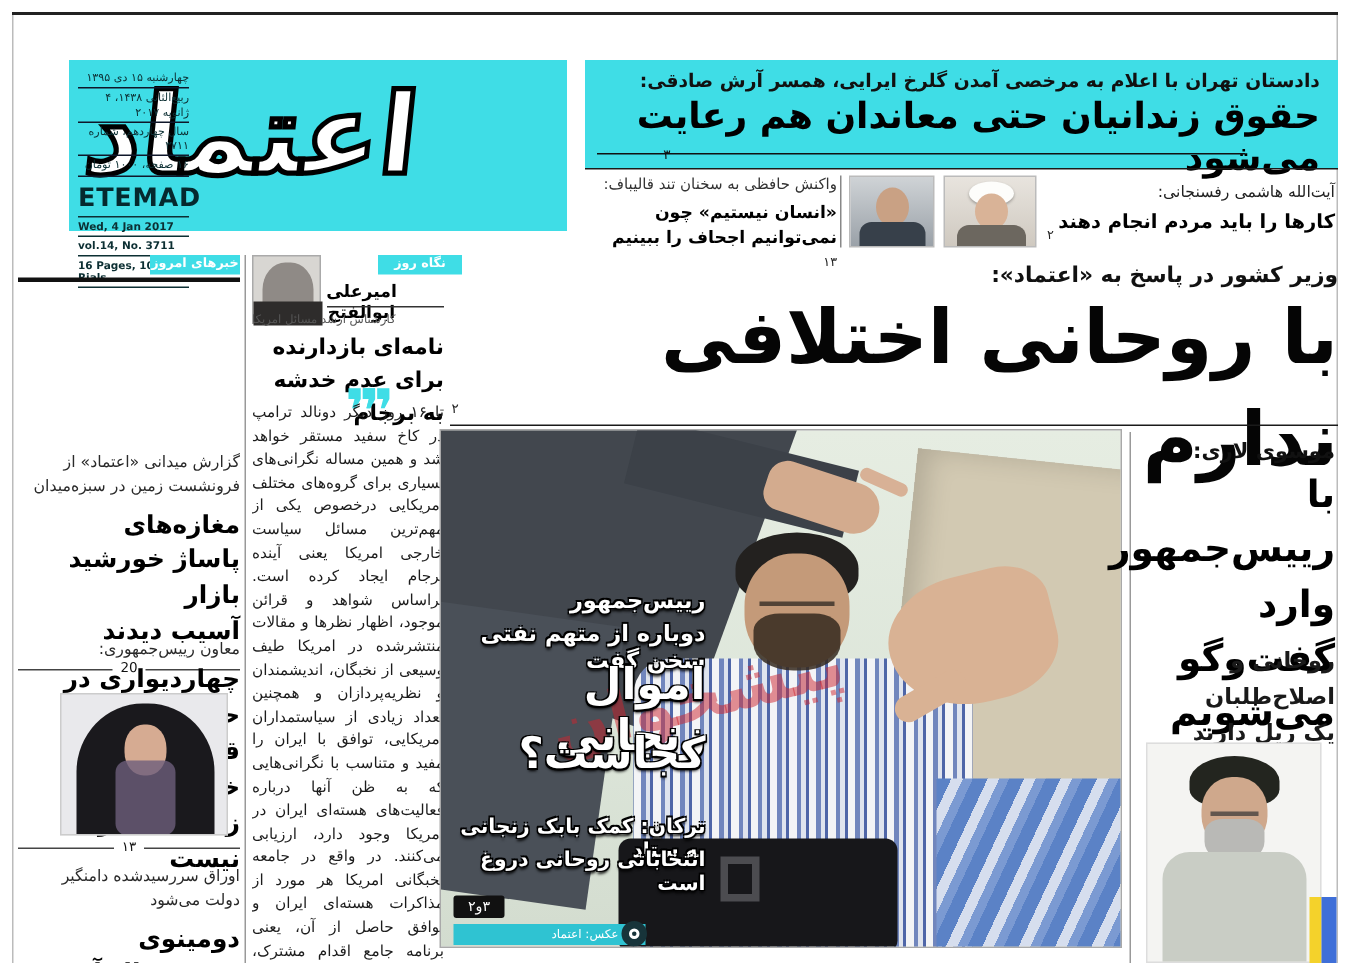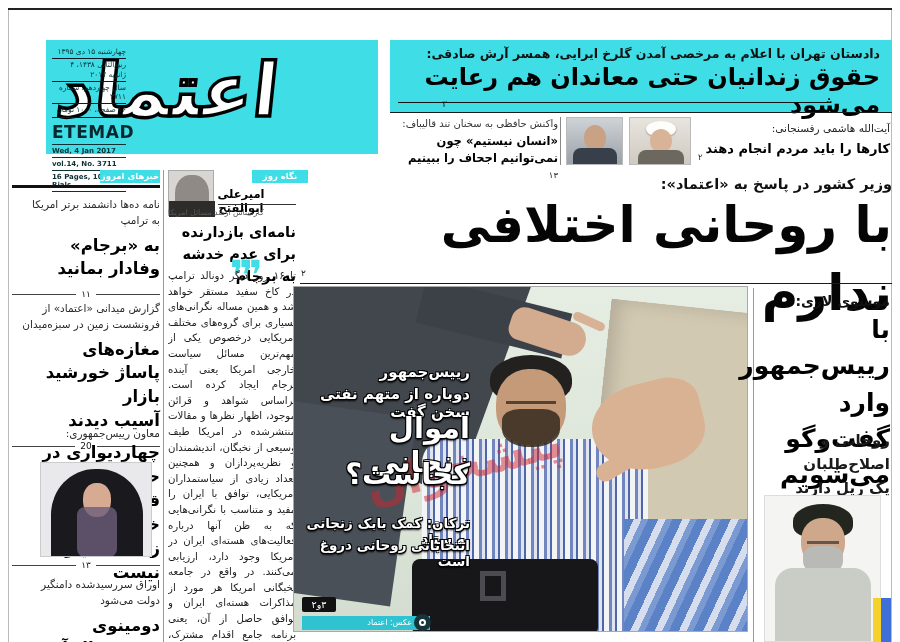--- a/index.html
+++ b/index.html
@@ -94,21 +94,21 @@
            background:repeating-linear-gradient(90deg,#f3f4f6 0 5px,#7186bd 5px 8px,#dfe4ee 8px 11px,#4f66a8 11px 13px); }
   .tan-arm { position:absolute; left:300px; top:20px; width:175px; height:330px; background:#d2c9b2; transform:rotate(6deg);
              box-shadow:inset 8px 0 18px rgba(0,0,0,.15); }
   .open-hand { position:absolute; left:298px; top:96px; width:112px; height:86px; background:#d9b294; border-radius:46% 30% 40% 52%; transform:rotate(-14deg); }
   .thumb { position:absolute; left:300px; top:168px; width:52px; height:18px; background:#d9b294; border-radius:10px; transform:rotate(-30deg); }
   .bag { position:absolute; left:118px; top:272px; width:186px; height:76px; background:#17171a; border-radius:8px; }
   .buckle { position:absolute; left:186px; top:284px; width:26px; height:30px; border:5px solid #4c4c50; }
   .blue-cloth { position:absolute; left:330px; top:232px; width:126px; height:116px;
                 background:repeating-linear-gradient(115deg,#5b82c6 0 9px,#d6deee 9px 16px,#7b9ad2 16px 22px); }
   .ov { position:absolute; left:8px; width:168px; text-align:right; color:#fff; font-weight:900;
-        text-shadow:-1px -1px 0 #000, 1px -1px 0 #000, -1px 1px 0 #000, 1px 1px 0 #000, 0 2px 2px #000; }
+        text-shadow:-1px -1px 0 #000, 1px -1px 0 #000, -1px 1px 0 #000, 1px 1px 0 #000, 0 2px 2px #000;margin-top:28px; }
   .ov-s { font-size:15px; }
   .ov-b { font-size:29px; letter-spacing:-0.5px; }
   .ov-c { font-size:13.5px; }
   .wm-fa { position:absolute; left:70px; top:150px; font-size:46px; font-weight:900; color:rgba(205,35,45,.5);
            transform:rotate(-14deg); }
   .wm-en { position:absolute; left:88px; top:244px; font-size:17px; font-weight:900; color:#e8861d; direction:ltr;
            text-shadow:0 1px 2px rgba(0,0,0,.5); }
   .pg-badge { position:absolute; left:8px; top:310px; width:34px; height:15px; background:#111; color:#fff;
               font-size:9.5px; text-align:center; line-height:15px; border-radius:2px; }
   .cap-strip { position:absolute; left:8px; top:329px; width:128px; height:14px; background:#2fc3d2; color:#fff;
@@ -203,31 +203,20 @@
 
   <div class="abs lead-kicker">وزیر کشور در پاسخ به «اعتماد»:</div>
   <div class="abs lead-head">با روحانی اختلافی ندارم</div>
   <div class="abs lead-pg">۲</div>
   <div class="abs rule lead-rule"></div>
 
   <div class="abs cyan sb-label">خبرهای امروز</div>
   <div class="abs sb-thick"></div>
   <div class="abs vdiv-sb"></div>
 
-  <div class="abs sb" style="top:196px">
-    <div class="sb-kicker pre">نامه ده‌ها دانشمند برتر امریکا
-به ترامپ</div>
-    <div class="sb-title pre">به «برجام»
-وفادار بمانید</div>
-    <div class="sb-div">
-      <span class="l"></span>
-        <span class="n">۱۱</span>
-        <span class="l"></span>
-    </div>
-  </div>
 
   <div class="abs sb" style="top:300px">
     <div class="sb-kicker pre">گزارش میدانی «اعتماد» از
 فرونشست زمین در سبزه‌میدان</div>
     <div class="sb-title pre">مغازه‌های
 پاساژ خورشید بازار
 آسیب دیدند</div>
     <div class="sb-div">
       <span class="l"></span>
         <span class="n">20</span>

